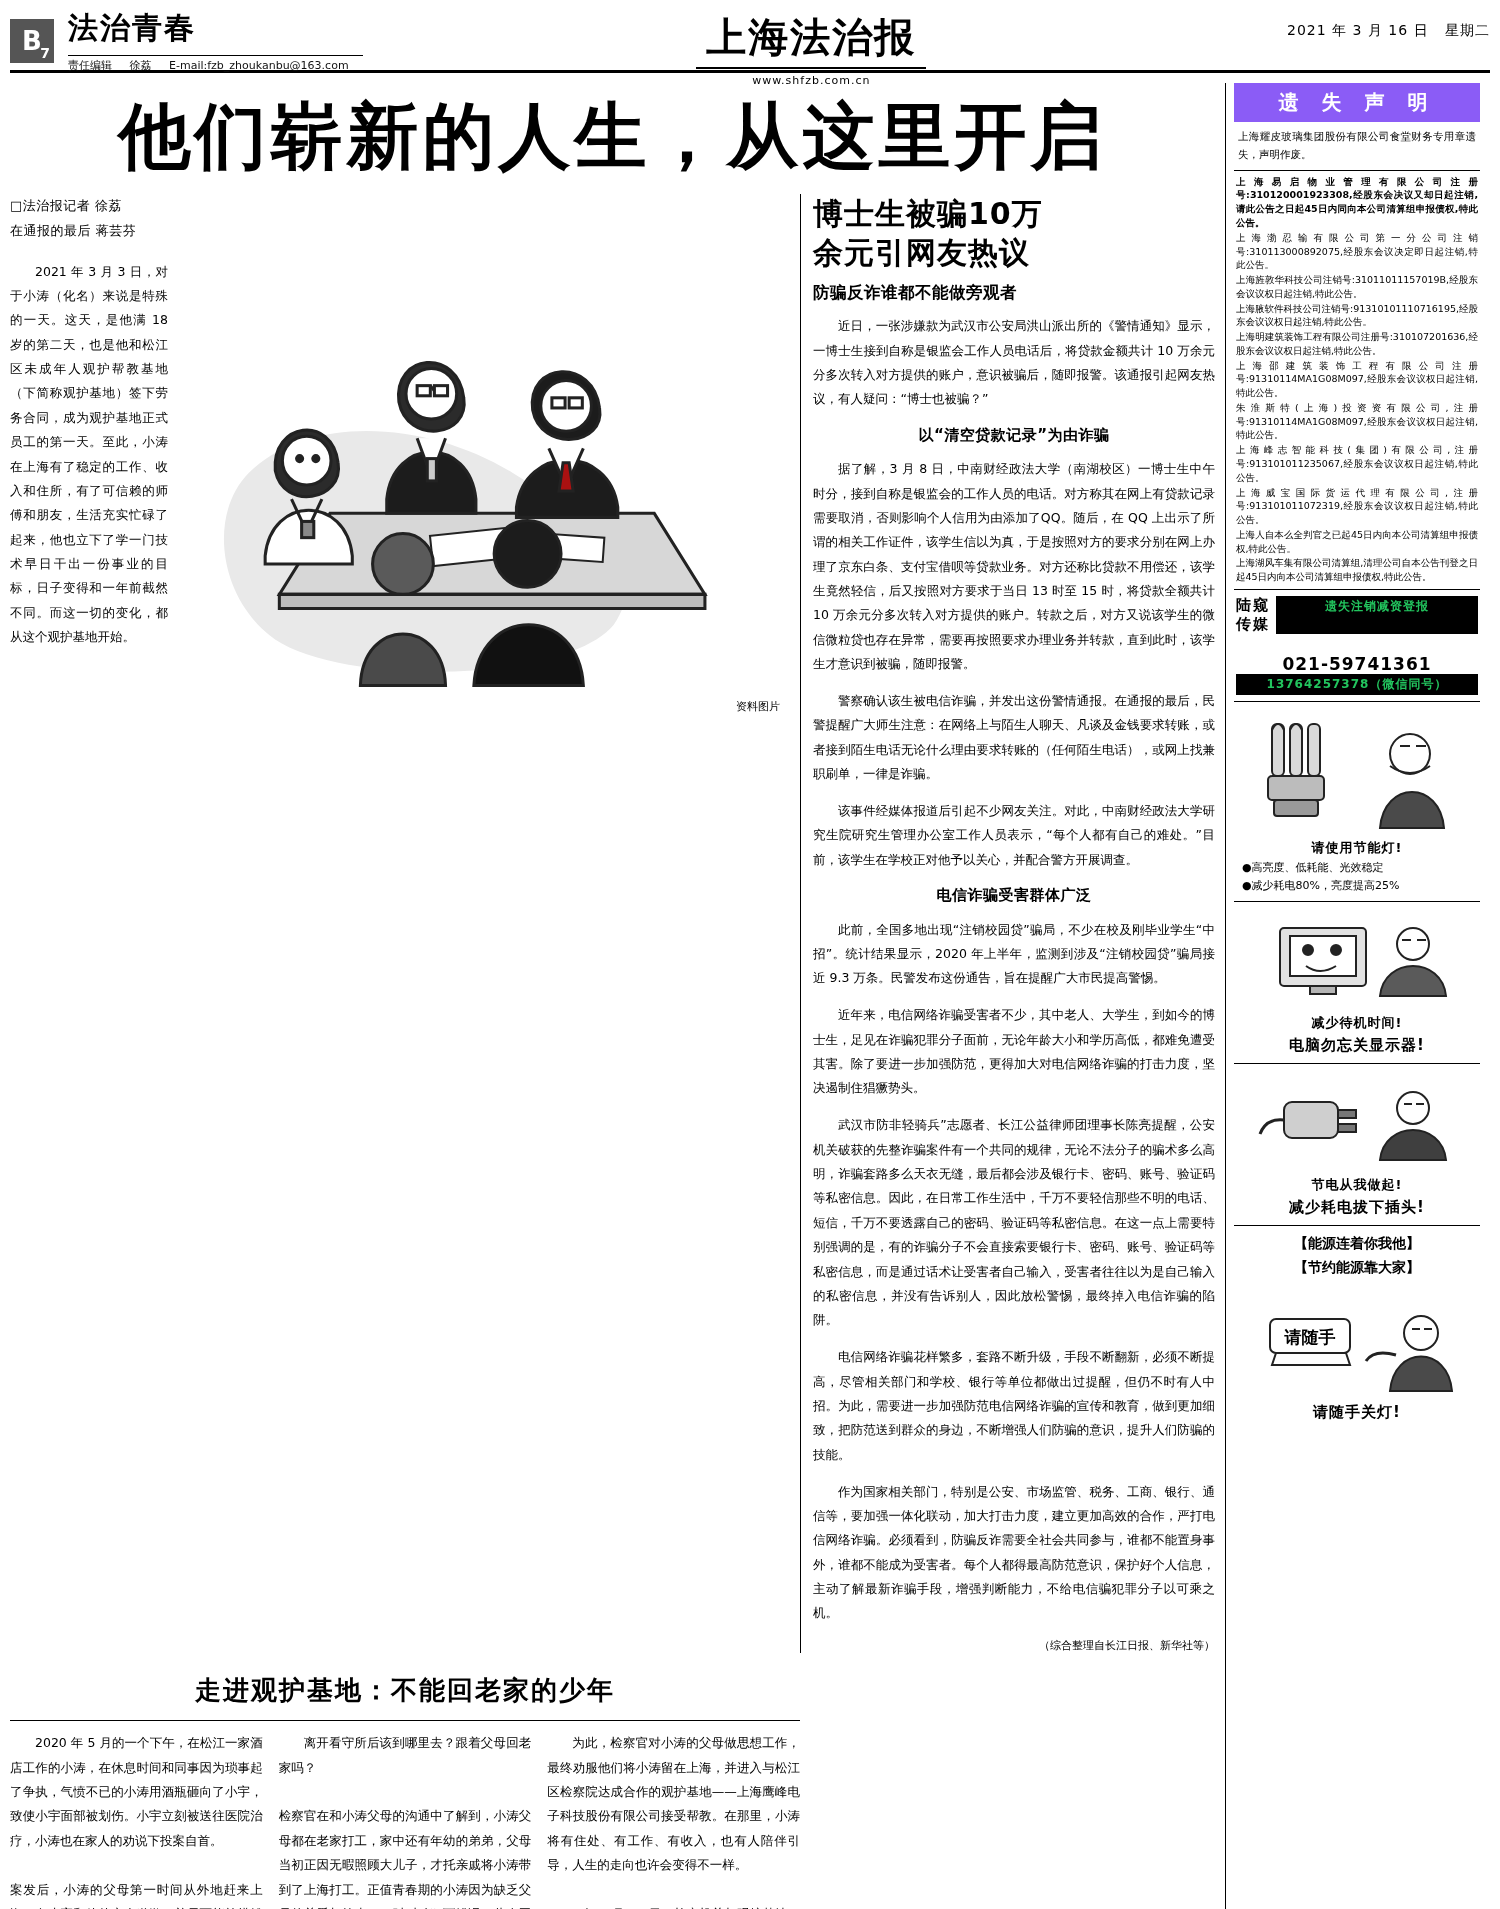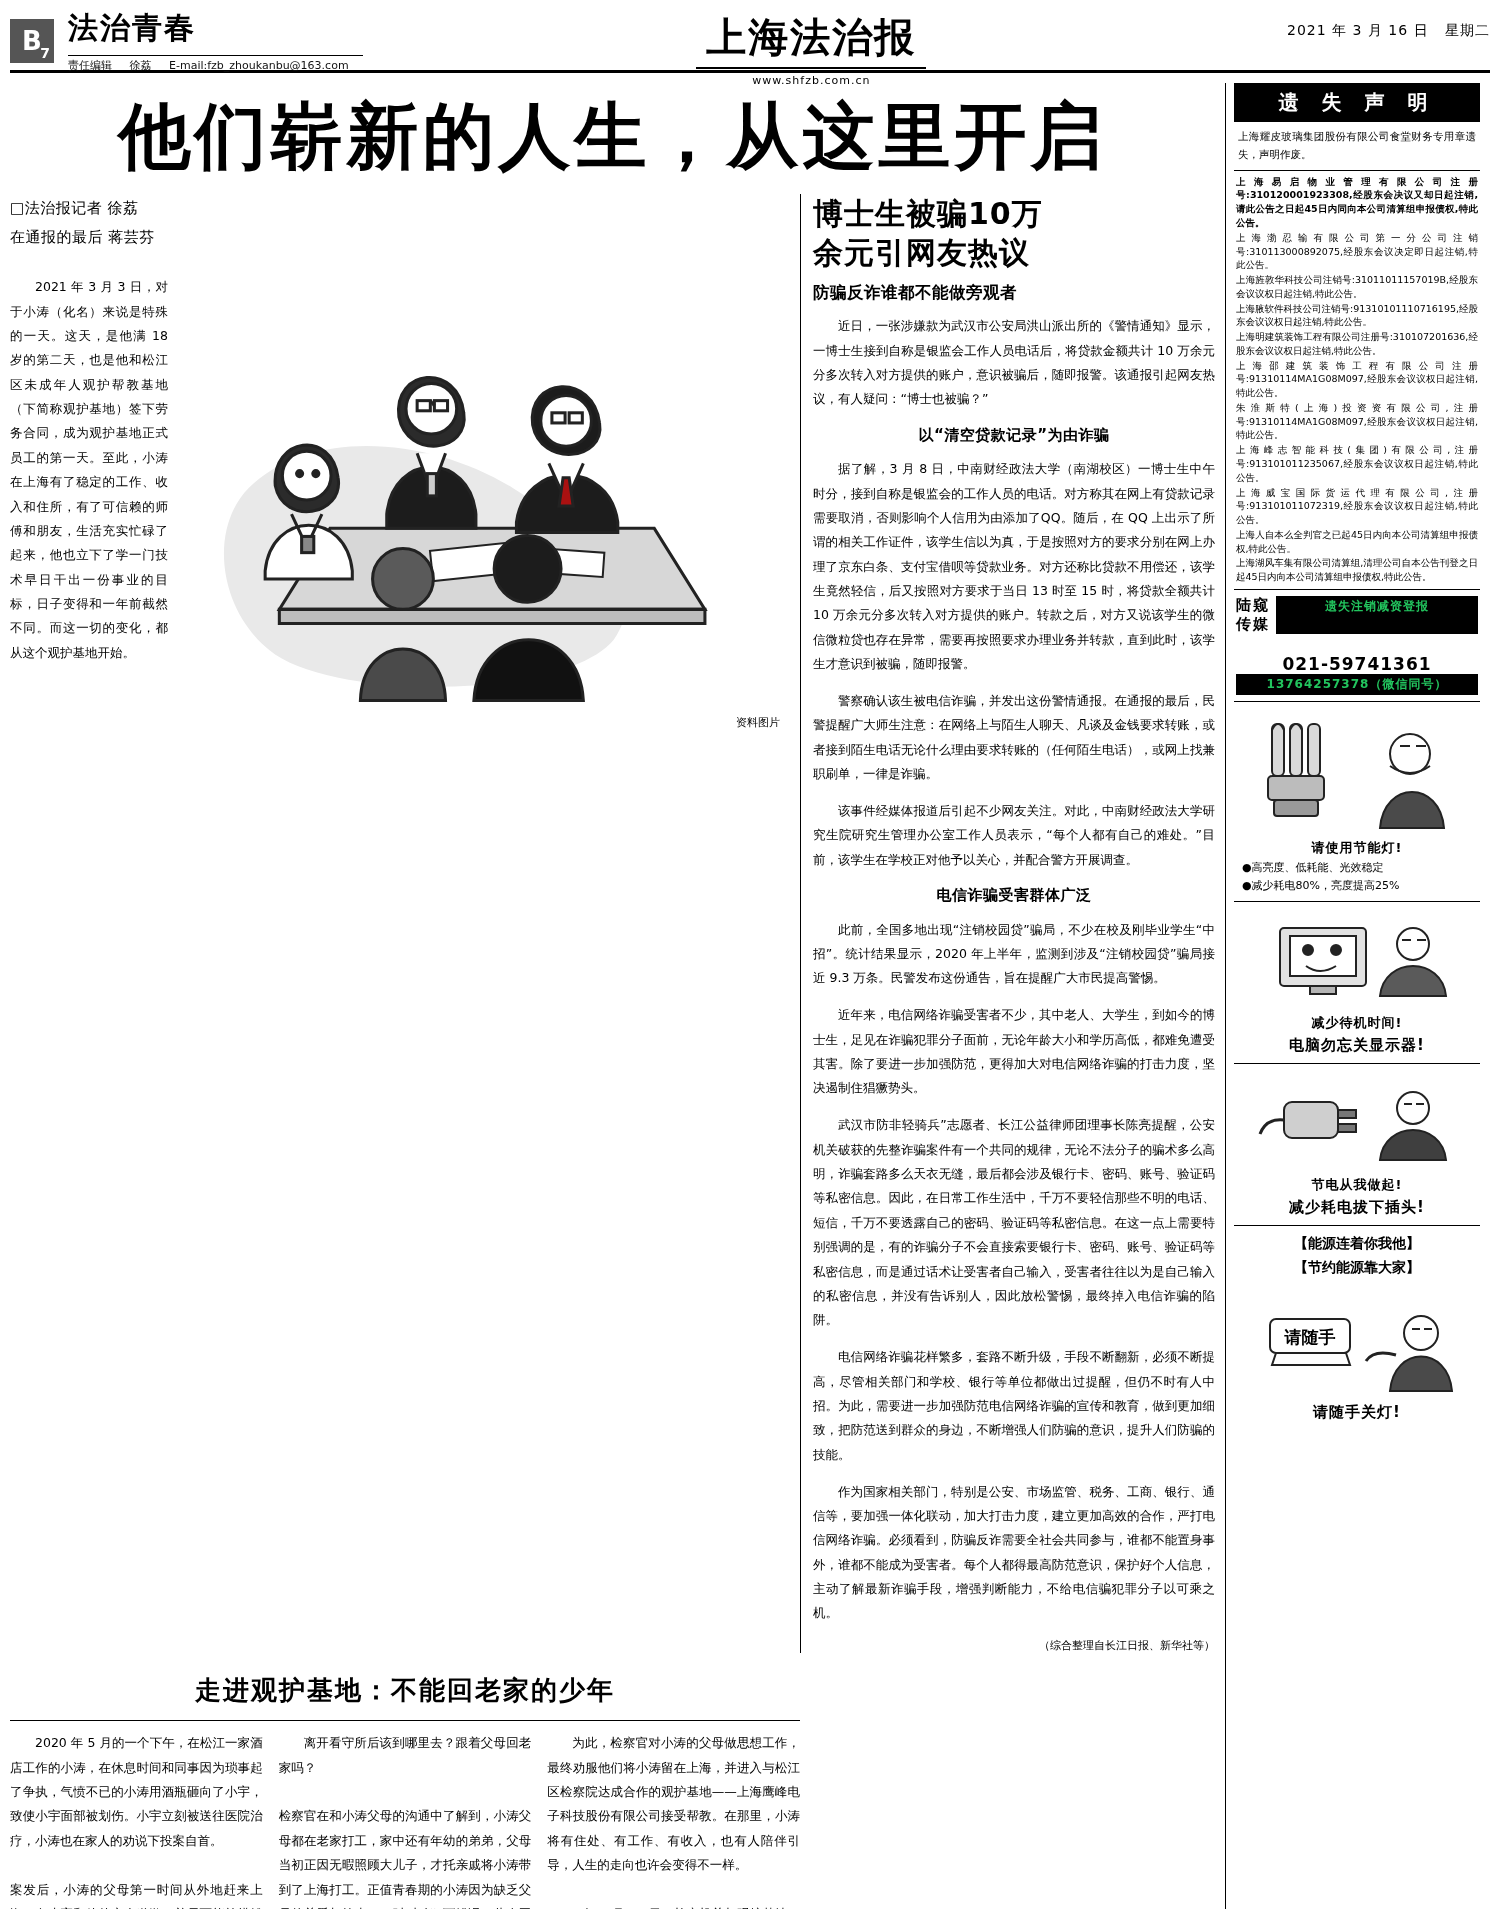--- a/index.html
+++ b/index.html
@@ -30,21 +30,21 @@
 
   
   .headline{font-size:72px;font-weight:bold;text-align:center;letter-spacing:4px;line-height:1.1;
     font-family:"DejaVu Sans","Liberation Sans",sans-serif;margin:14px 0 18px;}
 
   
   .top-sec{display:flex;}
   .feature{width:790px;padding-right:14px;box-sizing:border-box;}
   .side-art{width:415px;border-left:1px solid #000;padding-left:12px;box-sizing:border-box;}
 
-  .byline{font-size:15px;line-height:1.9;margin-bottom:24px;}
+  .byline{font-size:13px;line-height:1.9;margin-bottom:16px;}
   .byline div{letter-spacing:.5px;}
 
   .feature-flex{display:flex;}
   .lead-col{width:168px;font-size:12.5px;line-height:1.95;text-align:justify;padding-right:10px;box-sizing:border-box;}
   .illus{flex:1;position:relative;}
   .photo-credit{font-size:11px;text-align:right;margin-top:4px;padding-right:6px;}
 
   
   .illus svg{display:block;width:100%;height:auto;}
 
@@ -55,21 +55,21 @@
   .side-p{font-size:12.5px;line-height:1.95;text-align:justify;text-indent:2em;}
 
   
   .sec-title{font-size:26px;font-weight:bold;text-align:center;margin:20px 0 12px;letter-spacing:2px;}
   .rule{border-top:1px solid #000;margin:6px 0 0;}
   .cols3{display:flex;gap:16px;}
   .cols3 .c{flex:1;font-size:12.5px;line-height:1.95;text-align:justify;}
   .cols3 .c p{margin:0 0 0;text-indent:2em;}
 
   
-  .rail-banner{background:#000000;color:#fff;text-align:center;font-size:20px;font-weight:bold;
+  .rail-banner{background:#8b5cf6;color:#fff;text-align:center;font-size:20px;font-weight:bold;
     letter-spacing:8px;padding:6px 16px;}
   .rail-note{font-size:10.5px;line-height:1.7;padding:6px 4px;text-align:justify;border-bottom:1px solid #000;}
   .rail-list{font-size:9.5px;line-height:1.45;padding:4px 2px;text-align:justify;border-bottom:1px solid #000;}
   .rail-list div{margin-bottom:1px;}
   .rail-list .hd{font-weight:bold;}
   .rail-ad{border-bottom:1px solid #000;padding:6px 2px;text-align:center;}
   .ad-brand{font-size:15px;font-weight:bold;letter-spacing:2px;}
   .ad-phone{font-size:17px;font-weight:bold;letter-spacing:1px;margin-top:20px;}
   .ad-box{background:#000;color:#22c55e;font-size:12px;font-weight:bold;padding:2px 0;letter-spacing:1px;}
   .eco{padding:8px 2px;text-align:center;border-bottom:1px solid #000;}

